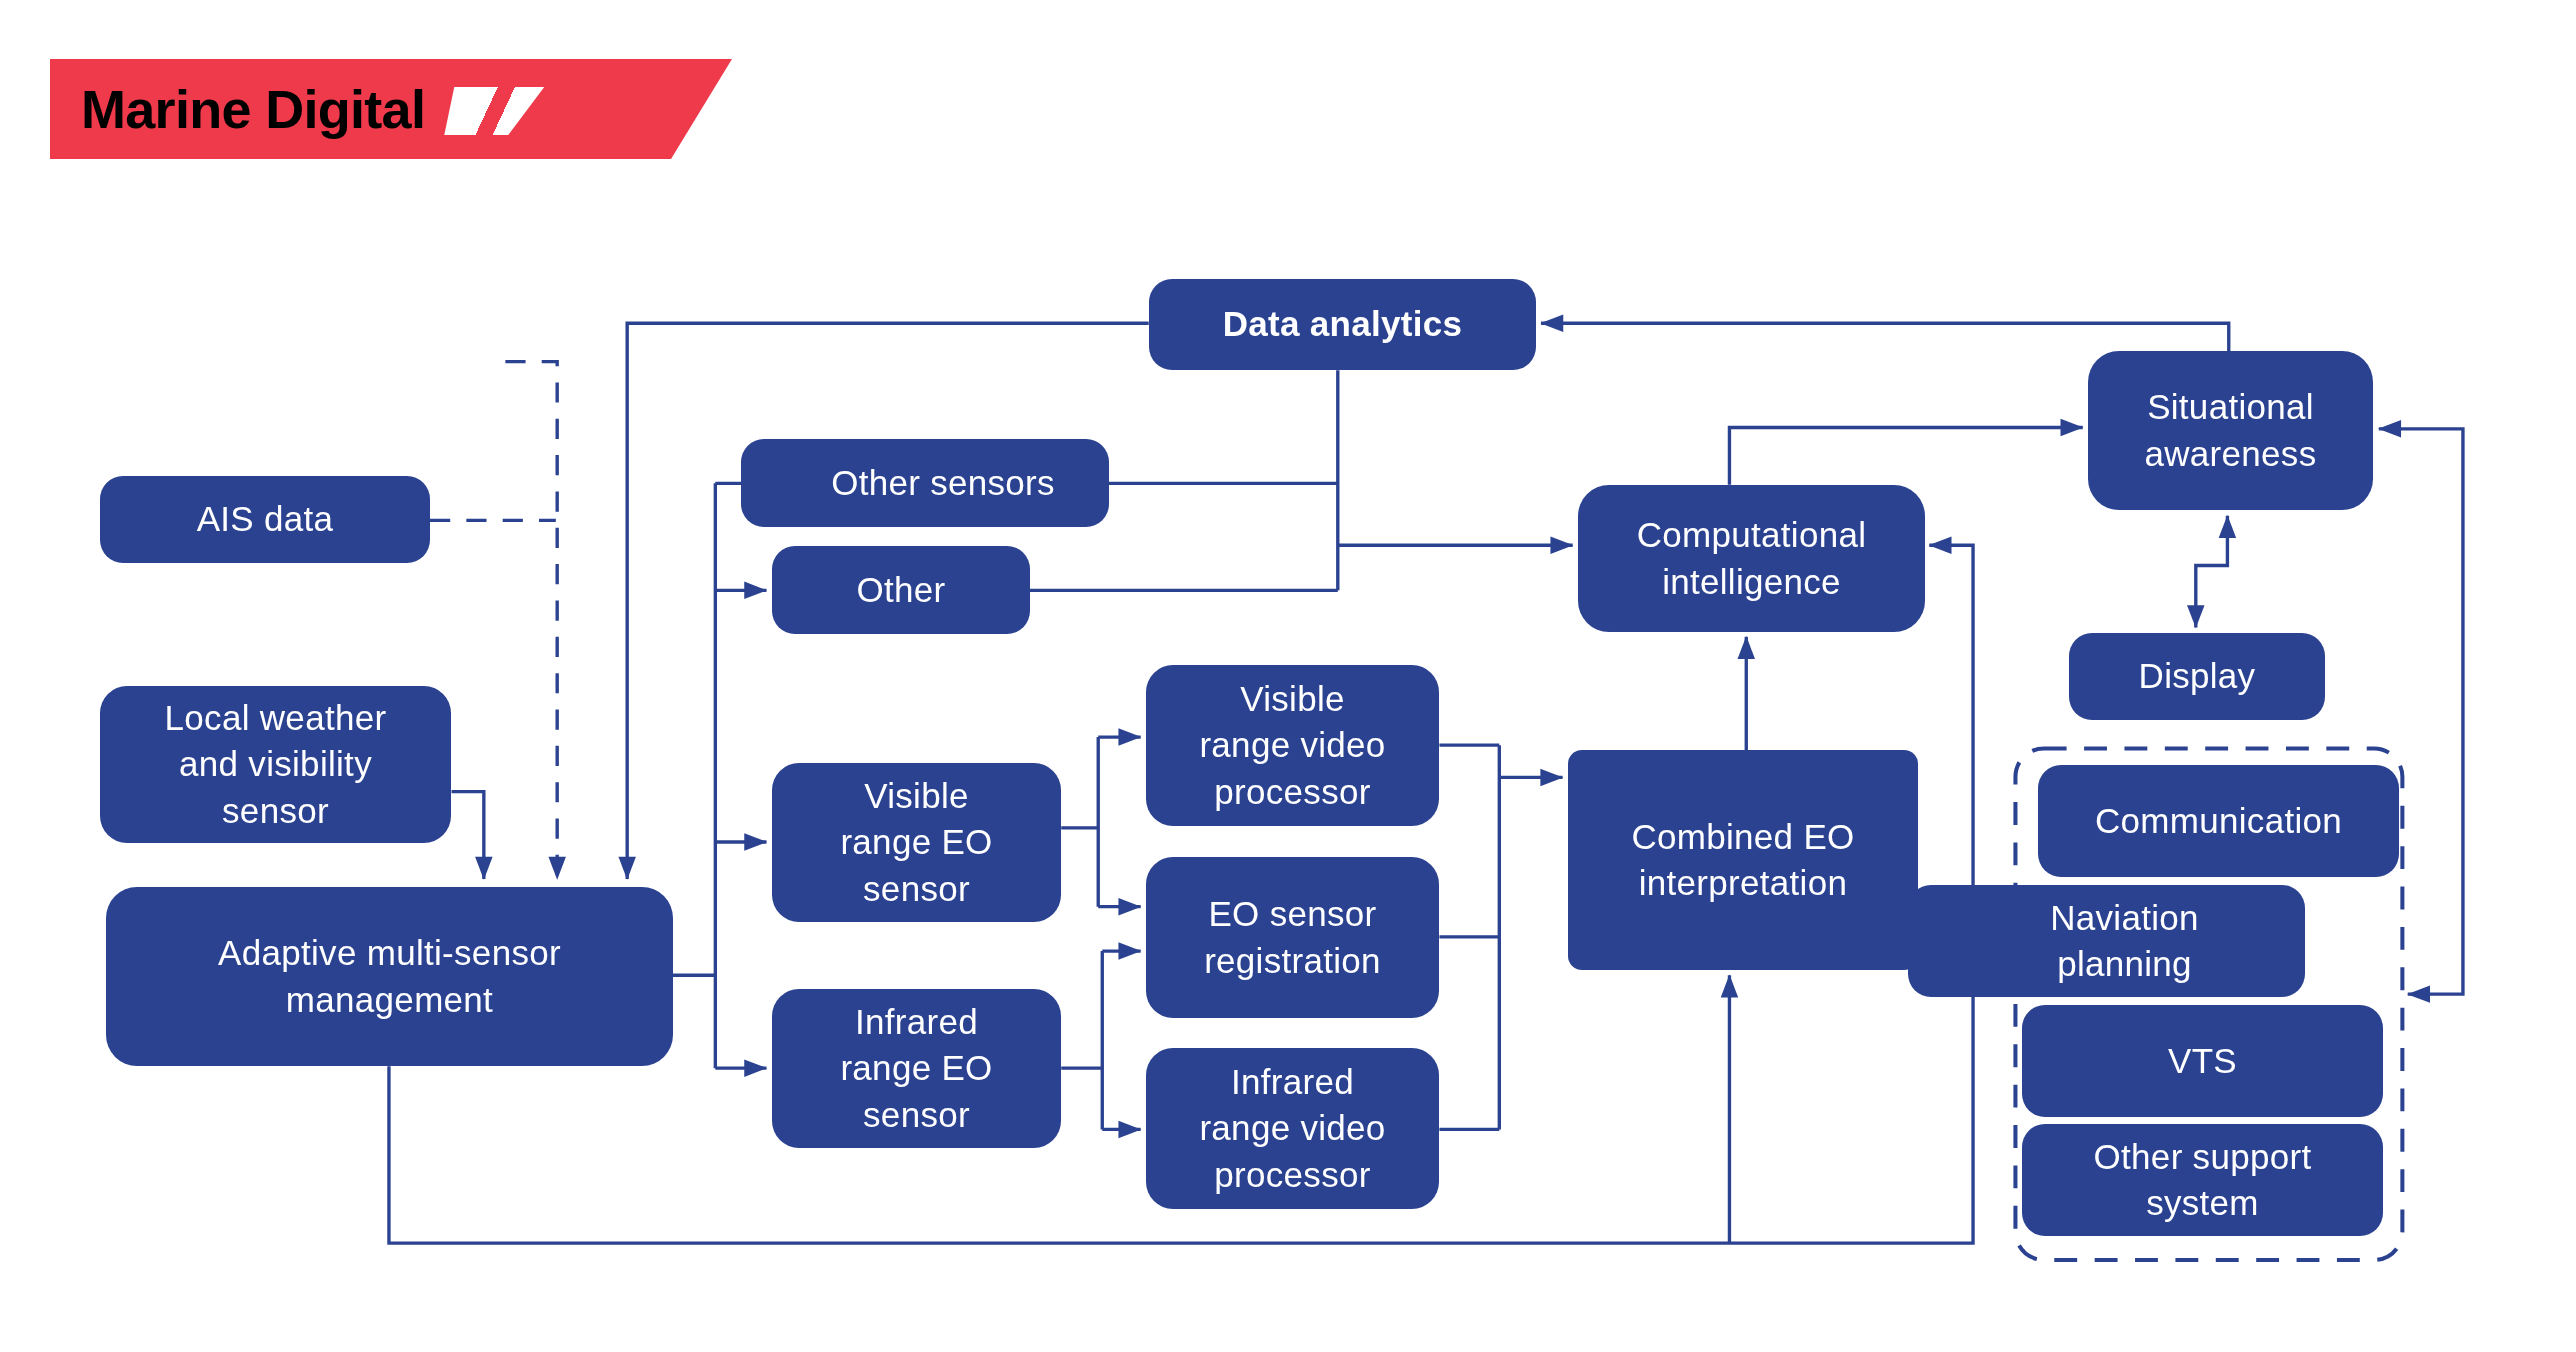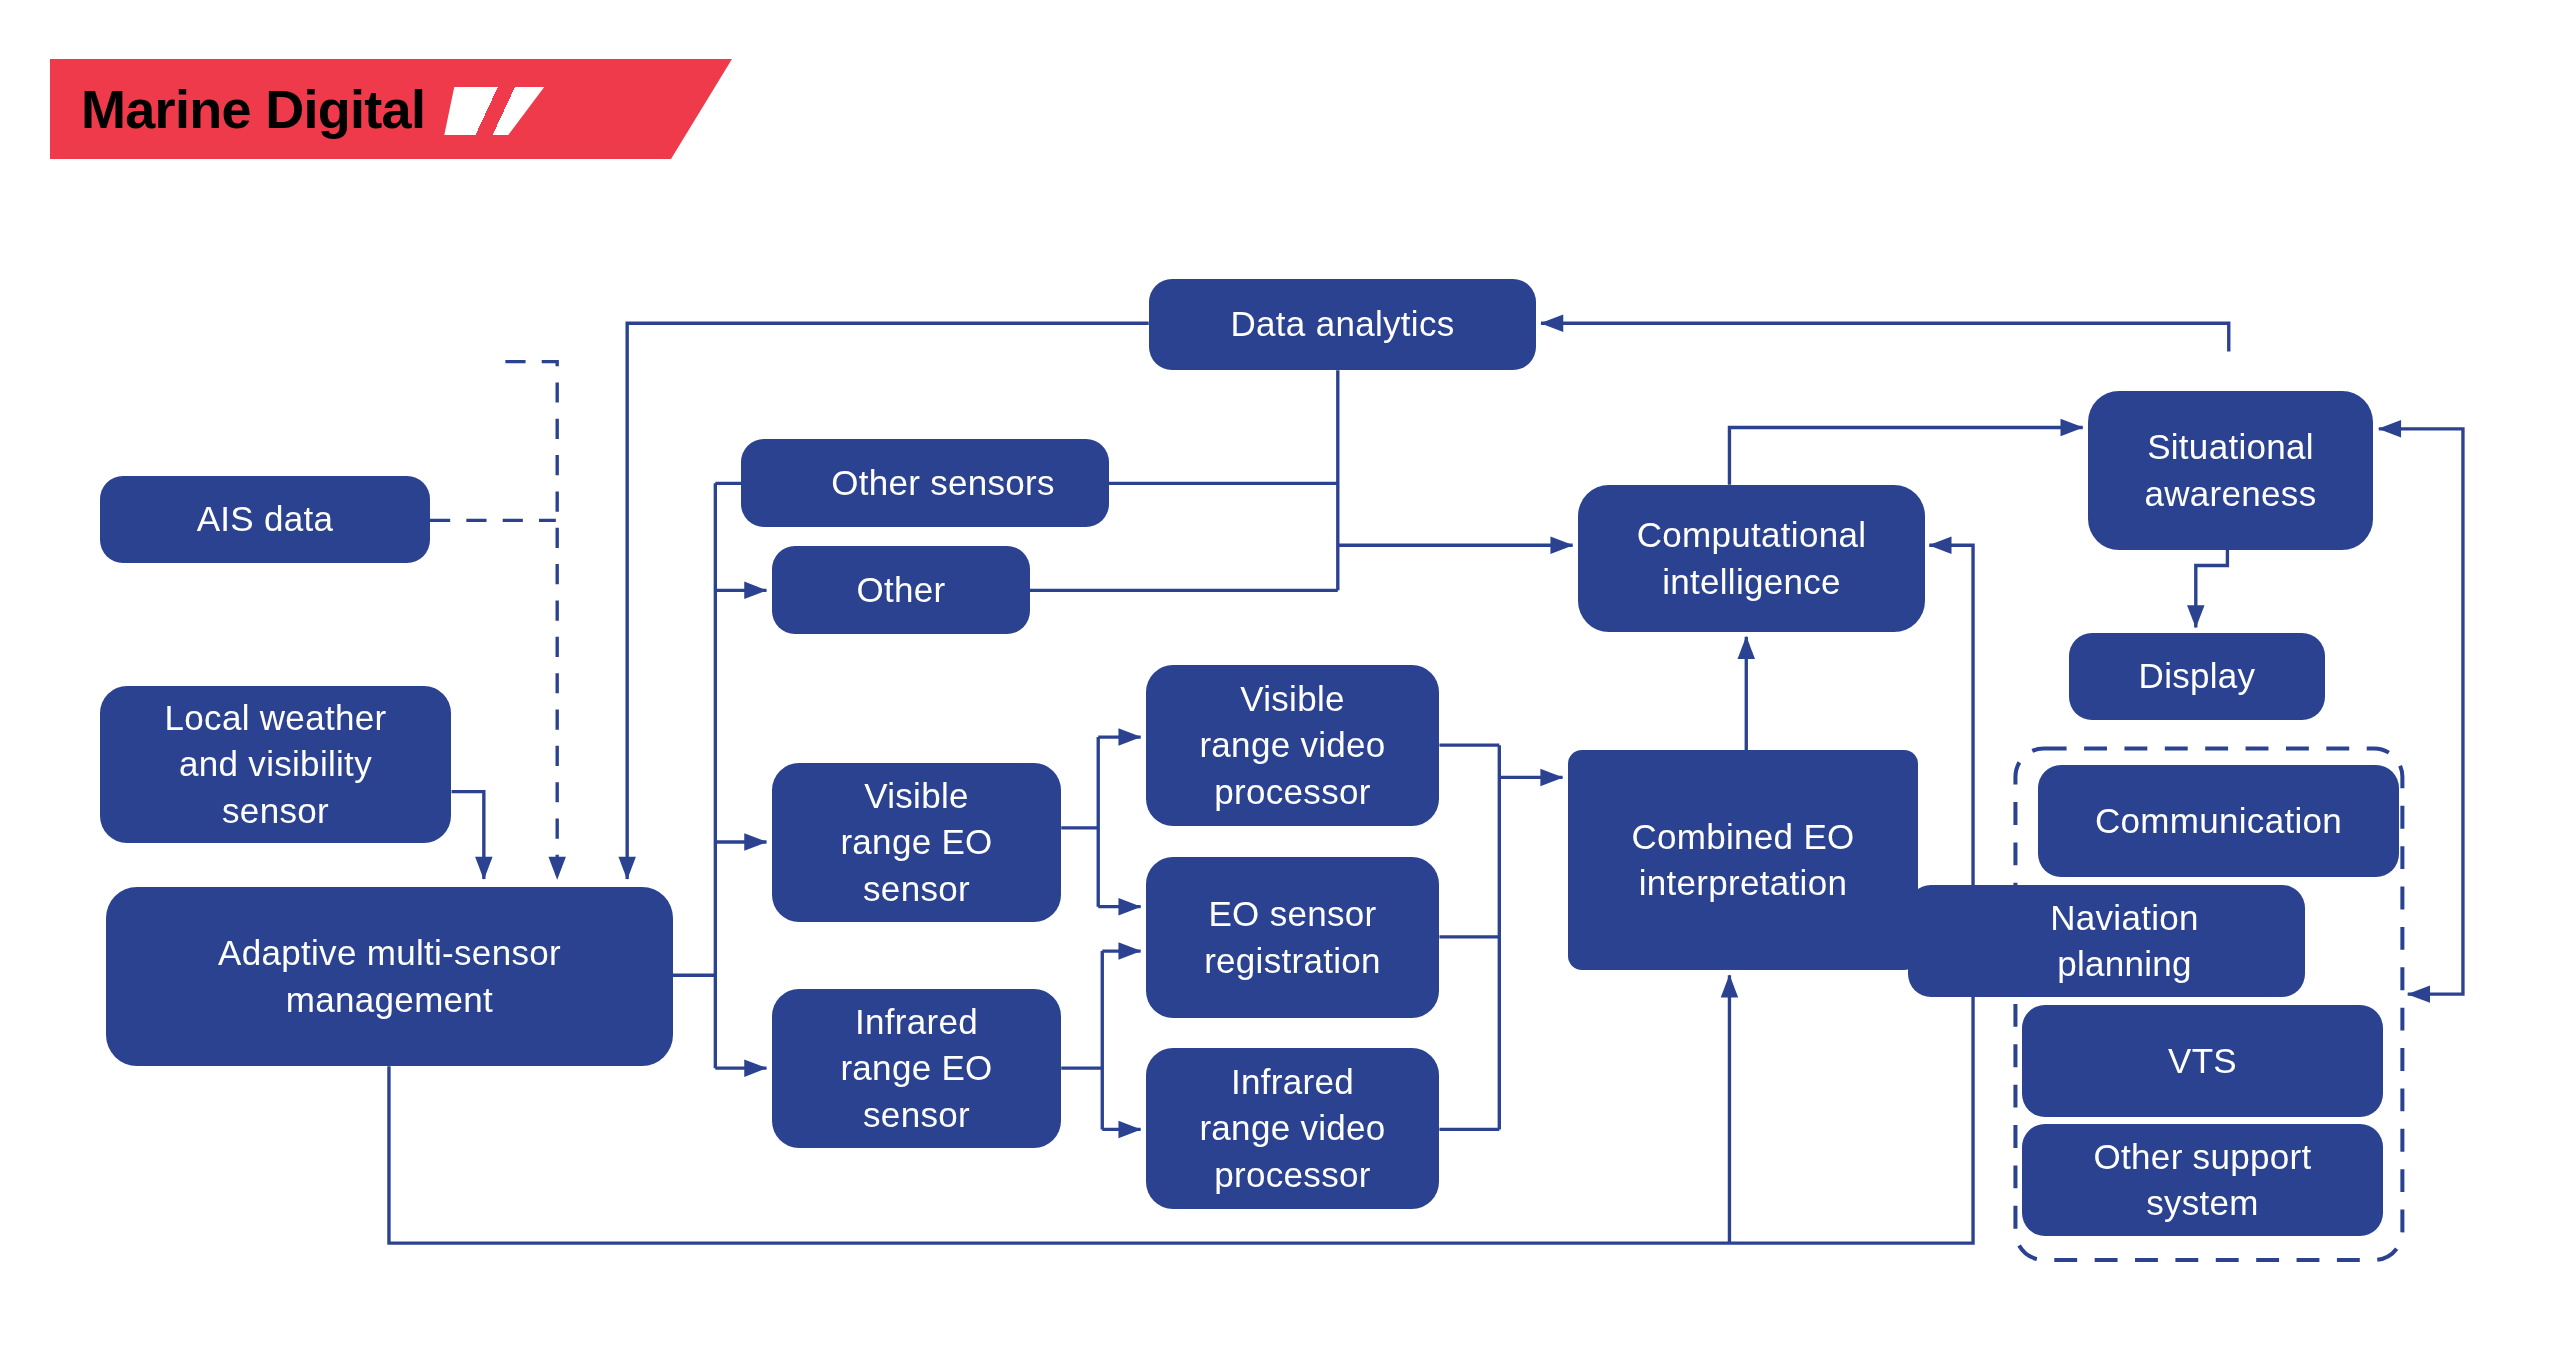--- a/index.html
+++ b/index.html
@@ -169,23 +169,23 @@
   <div class="node" style="left:1146px; top:1048px; width:293px; height:161px;">Infrared
 range video
 processor</div>
 
   <div class="node" style="left:1568px; top:750px; width:350px; height:220px; border-radius:14px;">Combined EO
 interpretation</div>
 
   <div class="node" style="left:1578px; top:485px; width:347px; height:147px; border-radius:31px;">Computational
 intelligence</div>
 
-  <div class="node small" style="left:1149px; top:279px; width:387px; height:91px;">Data analytics</div>
+  <div class="node small" style="left:1149px; top:279px; width:387px; height:91px;font-weight:bold;">Data analytics</div>
 
-  <div class="node" style="left:2088px; top:351px; width:285px; height:159px; border-radius:31px;margin-top:40px;">Situational
+  <div class="node" style="left:2088px; top:351px; width:285px; height:159px; border-radius:31px;">Situational
 awareness</div>
 
   <div class="node small" style="left:2069px; top:633px; width:256px; height:87px;">Display</div>
 
   <div class="node small" style="left:2022px; top:765px; width:361px; height:112px;margin-left:16px;">Communication</div>
 
   <div class="node small" style="left:1908px; top:885px; width:361px; height:112px;padding-left:36px;">Naviation
 planning</div>
 
   <div class="node small" style="left:2022px; top:1005px; width:361px; height:112px;">VTS</div>

